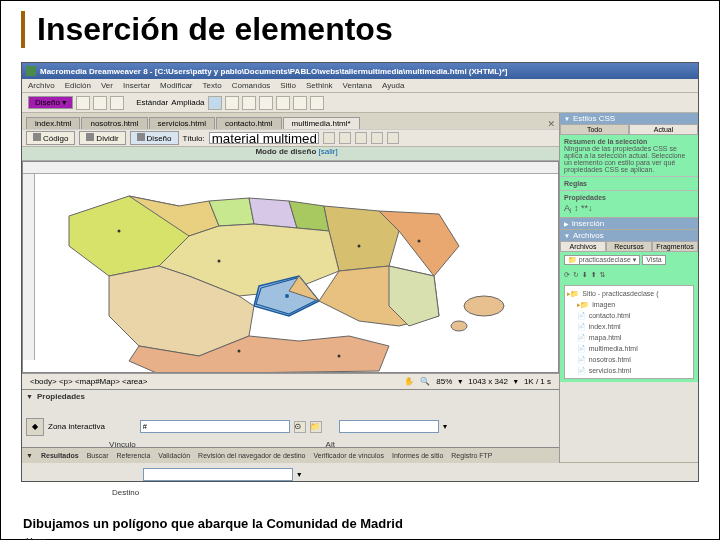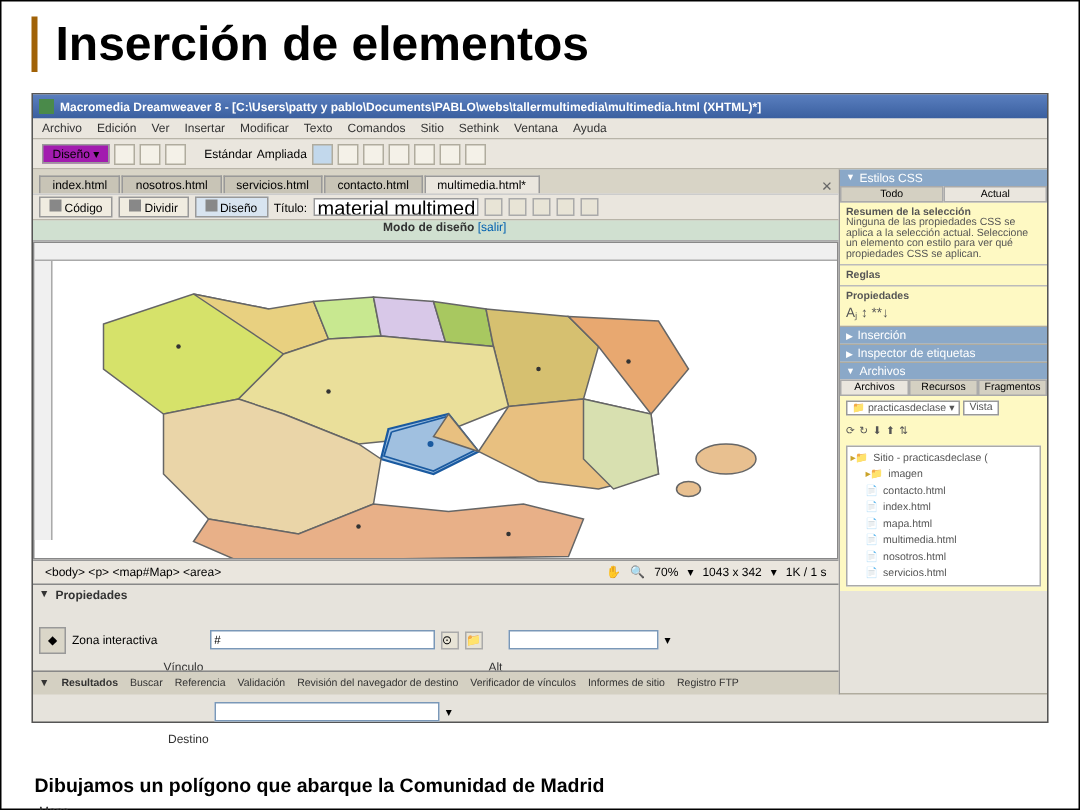--- a/index.html
+++ b/index.html
@@ -45,21 +45,21 @@
   .mt { width: 16px; height: 16px; border: 1px solid #888; background: #d6d2c4; display: flex; align-items: center; justify-content: center; }
   .results { height: 16px; background: #d4d0c2; border-top: 1px solid #888; display: flex; align-items: center; gap: 8px; padding: 0 4px; font-size: 7px; color: #333; }
   .results .tri { font-size: 7px; }
   .sidepanel { width: 138px; background: #e6e3dc; display: flex; flex-direction: column; font-size: 8px; }
   .sp-sec { border-bottom: 1px solid #b0ac9e; }
   .sp-head { background: #8aa8c8; color: #fff; padding: 1px 4px; font-size: 8px; display: flex; align-items: center; gap: 3px; }
   .sp-head .tri { font-size: 6px; }
   .sp-tabs { display: flex; font-size: 7px; }
   .sp-tabs span { flex: 1; text-align: center; padding: 1px; border: 1px solid #aaa; background: #d4d0c2; }
   .sp-tabs span.act { background: #eae6de; }
-  .sp-body { padding: 3px 4px; color: #555; font-size: 7px; background: #fef9c3; }
+  .sp-body { padding: 3px 4px; color: #555; font-size: 7px; background: #86efac; }
   .treelist { background: #fff; border: 1px solid #aaa; padding: 2px; line-height: 11px; }
   .treelist .item { display: flex; align-items: center; gap: 3px; }
   .treelist .fold { color: #caa32a; }
   .treelist .file { color: #5a8a5a; }
   .treelist .ind { margin-left: 10px; }
   .caption { position: absolute; left: 18px; bottom: 8px; font-size: 13px; font-weight: bold; background: #fff; padding: 0 4px; }
   .tool-square { width:8px; height:8px; border:1px solid #333; }
   .tool-circle { width:8px; height:8px; border:1px solid #333; border-radius:50%; }
   .tool-poly { width:0; height:0; border-left:4px solid transparent; border-right:4px solid transparent; border-bottom:8px solid #333; }
 </style>
@@ -171,21 +171,21 @@
               <circle cx="200" cy="175" r="1.5" fill="#333"></circle>
               <circle cx="300" cy="180" r="1.5" fill="#333"></circle>
           </svg>
         </div>
 
         <div class="statusline">
           <span>&lt;body&gt; &lt;p&gt; &lt;map#Map&gt; &lt;area&gt;</span>
           <span class="right">
             <span>✋</span>
             <span>🔍</span>
-            <span>70%</span>
+            <span>85%</span>
             <span>▾</span>
             <span>1043 x 342</span>
             <span>▾</span>
             <span>1K / 1 s</span>
           </span>
         </div>
 
         <div class="props">
           <div class="props-head">
               <span class="tri">▼</span>
@@ -258,26 +258,20 @@
           <div class="sp-body" style="border-top:1px solid #bbb"><b>Propiedades</b><br>
             <span style="font-size:9px">Aⱼ ↕ **↓</span>
           </div>
         </div>
         <div class="sp-sec">
           <div class="sp-head">
               <span class="tri">▶</span>
               <span>Inserción</span>
             </div>
         </div>
-        <div class="sp-sec">
-          <div class="sp-head">
-              <span class="tri">▶</span>
-              <span>Inspector de etiquetas</span>
-            </div>
-        </div>
         <div class="sp-sec" style="flex:1">
           <div class="sp-head">
               <span class="tri">▼</span>
               <span>Archivos</span>
             </div>
           <div class="sp-tabs">
             <span class="act">Archivos</span>
             <span>Recursos</span>
             <span>Fragmentos</span>
           </div>

